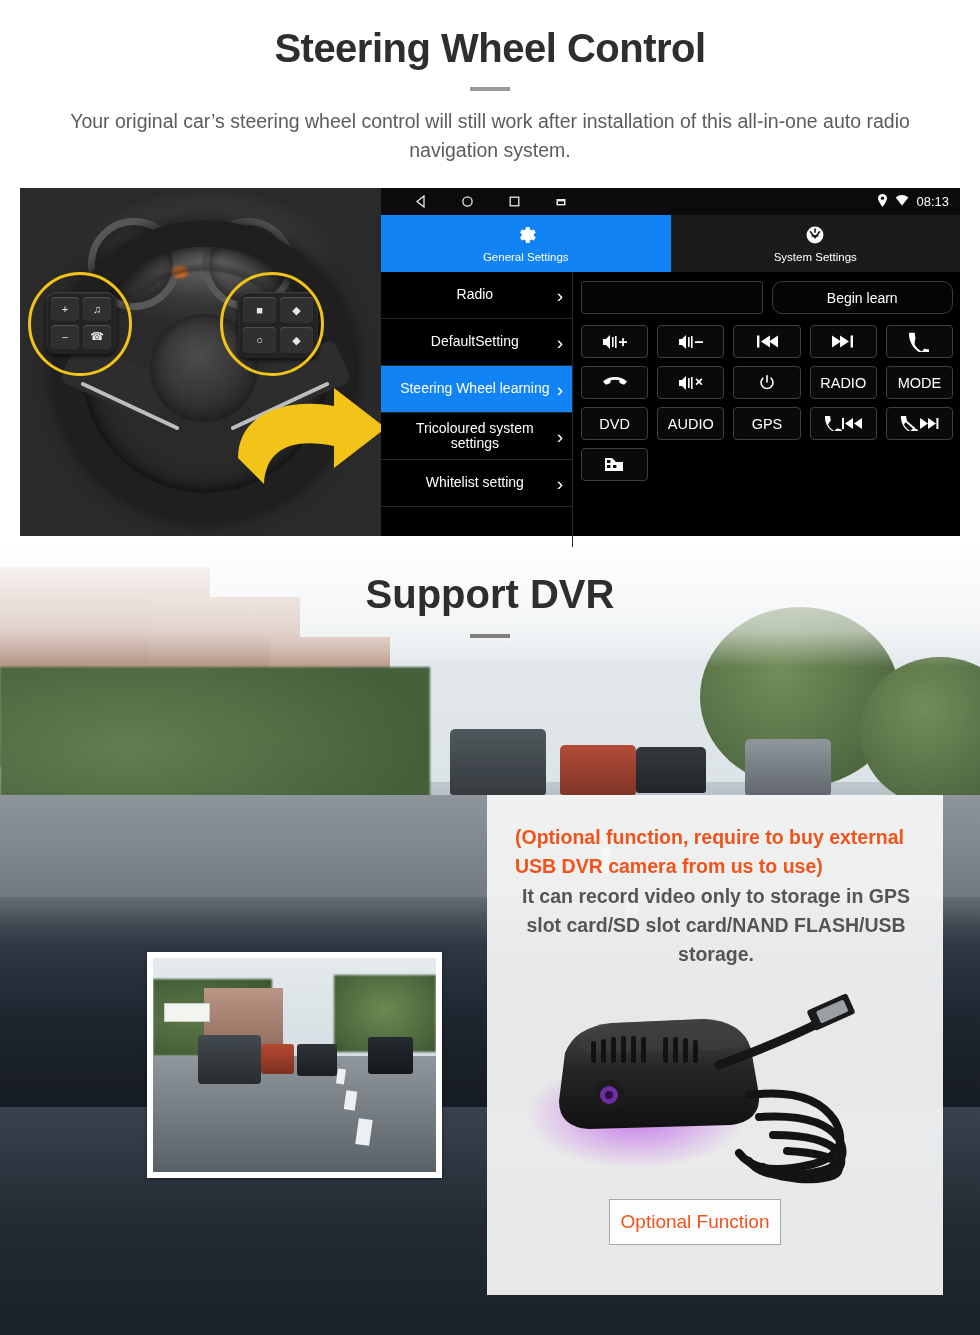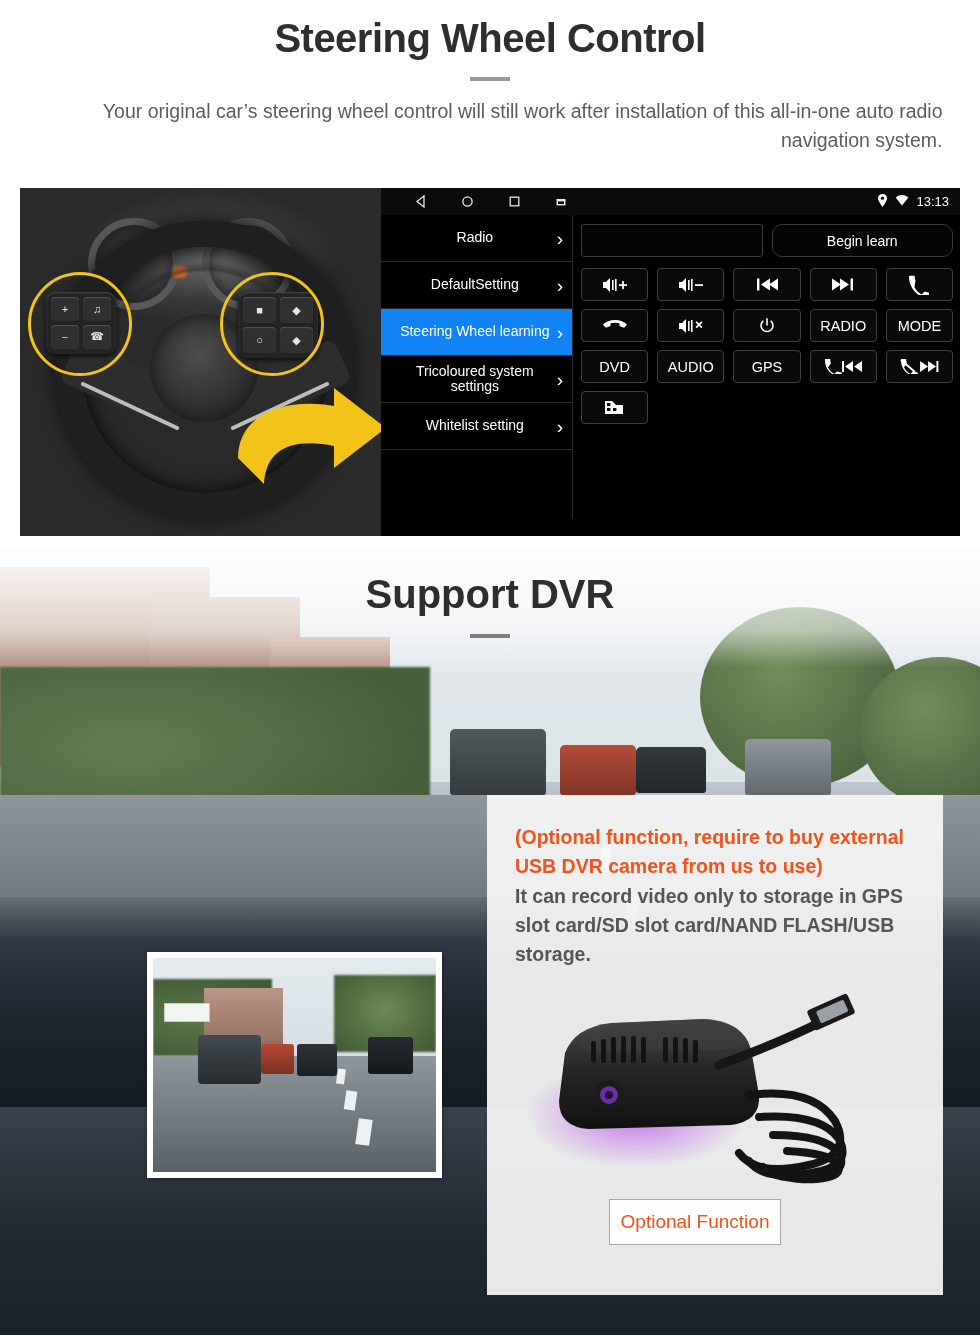--- a/index.html
+++ b/index.html
@@ -4,29 +4,29 @@
 <style>
   * { box-sizing: border-box; margin: 0; padding: 0; }
   html, body {
     width: 980px;
     background: #ffffff;
     font-family: "Liberation Sans", sans-serif;
   }
   .page { width: 980px; height: 1335px; position: relative; overflow: hidden; background:#fff; }
 
   
-  .sec1-head { padding-top: 16px; text-align: center; }
+  .sec1-head { padding-top: 26px; text-align: center; }
   .sec1-title {
     font-size: 40px; font-weight: bold; color: #2e2e2e;
     letter-spacing: -0.5px; line-height: 1.1;
   }
   .rule { width: 40px; height: 4px; background: #9a9a9a; margin: 17px auto 0; }
   .sec1-sub {
     margin: 16px auto 4px; width: 905px;
-    font-size: 19.5px; color: #5c5c5c; line-height: 1.5; text-align: right;
+    font-size: 19.5px; color: #5c5c5c; line-height: 1.5; text-align: center;
   }
 
   
   .media-row {
     position: absolute; left: 20px; top: 188px;
     width: 940px; height: 348px; display: flex; background:#000;
   }
 
   
   .wheel-pane { position: relative; width: 361px; height: 348px; overflow: hidden;
@@ -143,21 +143,21 @@
   }
   .inset-img { width:100%; height:100%; overflow:hidden; position:relative;
     background: linear-gradient(180deg,#dfe5e9 0%, #cfd7dc 40%, #8e969c 46%, #6f777d 70%, #5a6166 100%); }
 
   .card {
     position:absolute; left:487px; top:795px; width:456px; height:500px;
     background: rgba(248,248,248,.93); z-index:7; padding:28px 26px 0 28px;
   }
   .card p { font-size:19.5px; line-height:1.5;font-weight:bold; }
   .card .orange { color:#F0531C; }
-  .card .grey { color:#555; }
+  .card .grey { color:#555;text-align:center; }
   .cam-area { position:absolute; left:0; top:150px; width:456px; height:290px; }
   .optbtn {
     position:absolute; left:122px; top:404px; width:172px; height:46px;
     border:1px solid #a8a8a8; background:#fdfdfd; color:#F0531C; font-size:19px;
     display:flex; align-items:center; justify-content:center;
   }
 </style>
 </head>
 <body>
 
@@ -236,24 +236,44 @@
             <svg width="11" height="13" viewBox="0 0 11 13">
                 <path d="M5.5 0C2.9 0 1 1.9 1 4.3 1 7.3 5.5 13 5.5 13S10 7.3 10 4.3C10 1.9 8.1 0 5.5 0z" fill="#fff"></path>
                 <circle cx="5.5" cy="4.2" r="1.6" fill="#0b0b0b"></circle>
               </svg>
           </span>
           <span>
             <svg width="14" height="11" viewBox="0 0 14 11">
                 <path d="M0.6 2.4 A11 11 0 0 1 13.4 2.4 L7 10.4 Z" fill="#fff"></path>
               </svg>
           </span>
-          <span>13:13</span>
-        </div>
-      </div>
-
+          <span>08:13</span>
+        </div>
+      </div>
+
+      <div class="tabs">
+        <div class="tab active">
+          <span>
+            <svg width="22" height="22" viewBox="0 0 24 24" fill="#fff">
+              <path d="M12 8.4a3.6 3.6 0 1 0 0 7.2 3.6 3.6 0 0 0 0-7.2zm0 5.4a1.8 1.8 0 1 1 0-3.6 1.8 1.8 0 0 1 0 3.6z"></path>
+              <path d="M20.6 13.1a8.8 8.8 0 0 0 0-2.2l2-1.5-2-3.4-2.3 1a8.7 8.7 0 0 0-1.9-1.1L16 3.2h-4l-.4 2.6a8.7 8.7 0 0 0-1.9 1.1l-2.3-1-2 3.4 2 1.5a8.8 8.8 0 0 0 0 2.2l-2 1.5 2 3.4 2.3-1c.6.5 1.2.8 1.9 1.1l.4 2.6h4l.4-2.6c.7-.3 1.3-.6 1.9-1.1l2.3 1 2-3.4-2-1.5z"></path>
+            </svg>
+          </span>
+          <span>General Settings</span>
+        </div>
+        <div class="tab inactive">
+          <span>
+            <svg width="22" height="22" viewBox="0 0 24 24">
+              <circle cx="12" cy="12" r="9.2" fill="#fff"></circle>
+              <path d="M7 8.5 L12 15 L17 8.5 M9 13 L15 13 M12 5.5 L12 9" stroke="#1b1b1b" stroke-width="1.8" fill="none" stroke-linecap="round"></path>
+            </svg>
+          </span>
+          <span>System Settings</span>
+        </div>
+      </div>
 
       <div class="panes">
         <div class="menu">
           <div class="menu-item">
             <span class="mi-label">Radio</span>
             <span class="chev">›</span>
           </div>
           <div class="menu-item">
             <span class="mi-label">DefaultSetting</span>
             <span class="chev">›</span>

